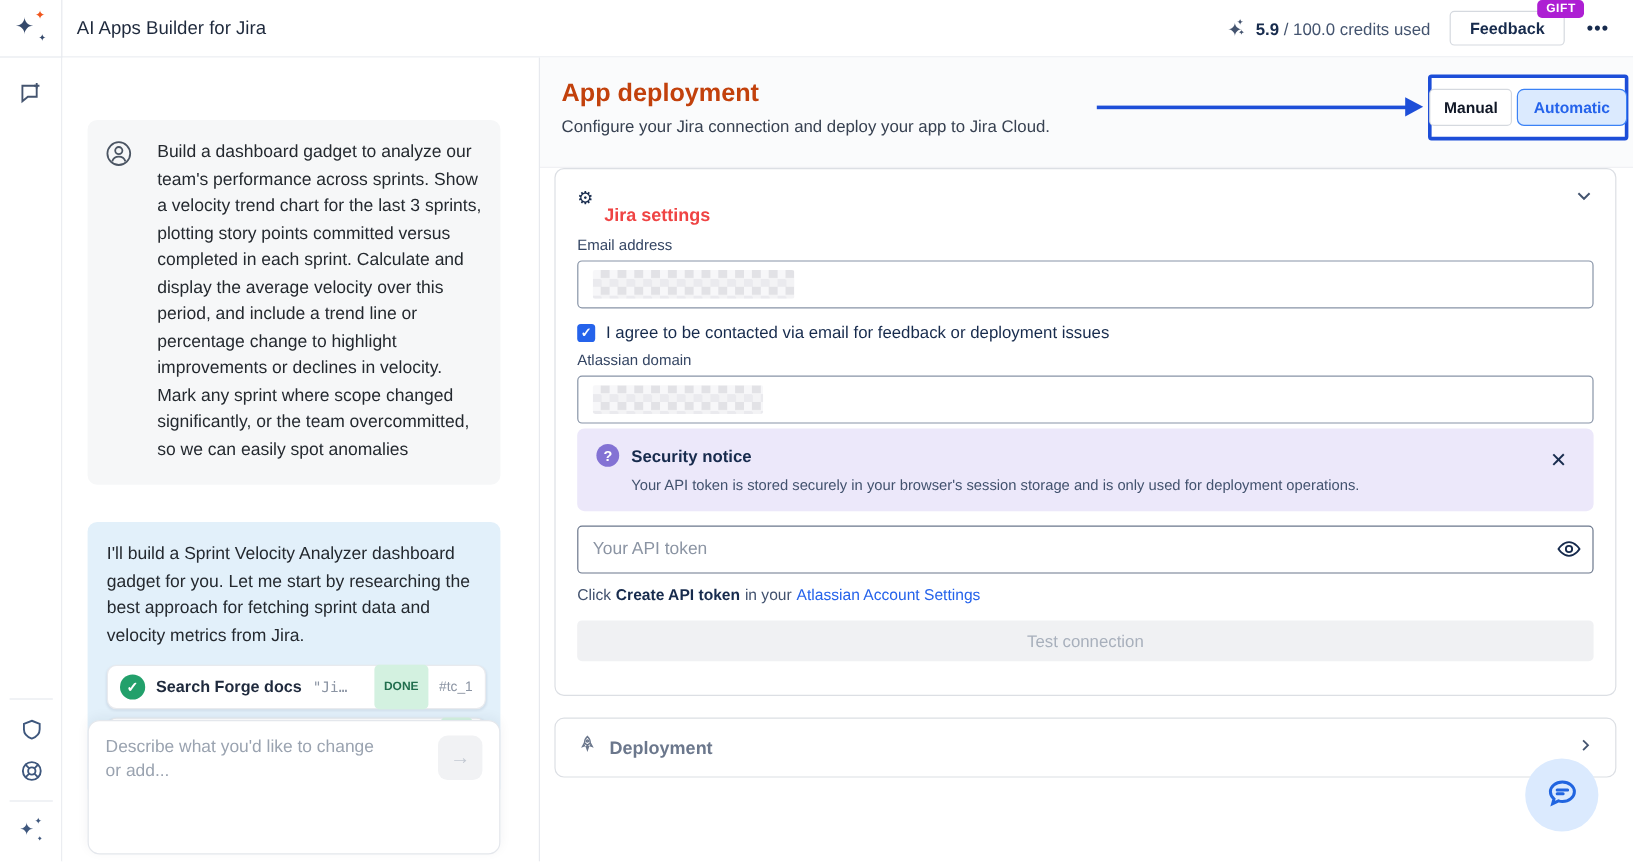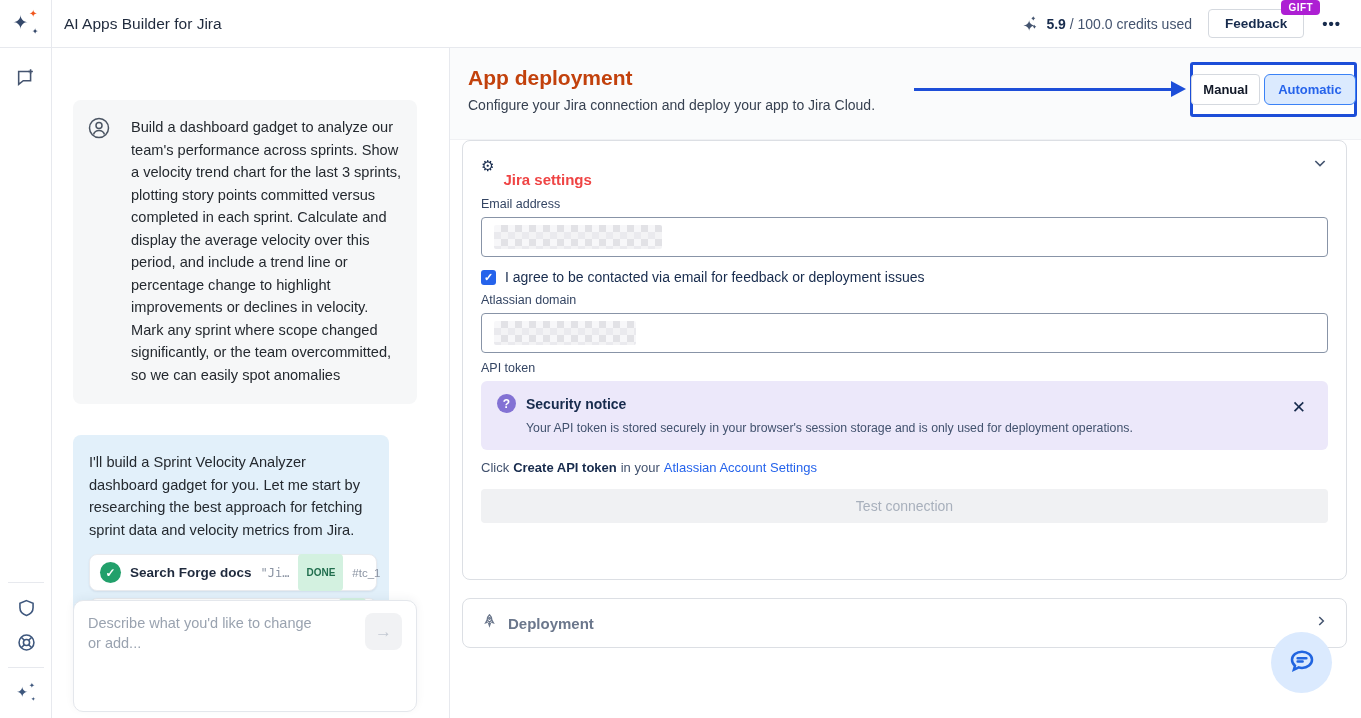--- a/index.html
+++ b/index.html
@@ -35,21 +35,21 @@
   .rail-icon { width:36px; height:34px; display:flex; align-items:center; justify-content:center; color:#44546f; cursor:pointer; border-radius:6px; }
   .rail-bottom { position:absolute; bottom:8px; left:0; width:52px; display:flex; flex-direction:column; align-items:center; }
   .rail-divider { width:36px; height:1px; background:#e7e9ee; margin:8px 0; }
   .rail-sparkle { transform:scale(.75); }
 
   
   .chat-panel { width:398px; position:relative; background:#fff; border-right:1px solid #e7e9ee; }
   .msg-user { position:absolute; left:21px; top:52px; width:344px; background:#f6f7f8; border-radius:8px; padding:16px 14px 18px 14px; display:flex; gap:14px;justify-content:space-between; }
   .avatar { flex:0 0 24px; color:#4b5563; }
   .msg-user-text { font-size:14.6px; line-height:22.5px; color:#24292f; width:272px; }
-  .msg-ai { position:absolute; left:21px; top:387px; width:316px; height:230px; background:#e2f0fa; border-radius:8px; padding:16px 12px 12px 16px; overflow:hidden; }
+  .msg-ai { position:absolute; left:21px; top:387px; width:344px; height:230px; background:#e2f0fa; border-radius:8px; padding:16px 12px 12px 16px; overflow:hidden; }
   .msg-ai-text { font-size:14.6px; line-height:22.5px; color:#24292f; padding-right:4px; }
   .task-card { margin-top:13px; background:#fff; border:1px solid #e8eaee; border-radius:8px; box-shadow:0 1px 2px rgba(9,30,66,.08);
     height:37px; display:flex; align-items:center; gap:9px; padding:0 10px; }
   .task-check { flex:0 0 21px; width:21px; height:21px; border-radius:50%; background:#22a06b; color:#fff; display:flex; align-items:center; justify-content:center; font-size:12px; font-weight:bold; }
   .task-label { font-size:13.5px; font-weight:bold; color:#1f2a3d; white-space:nowrap; }
   .task-snippet { font-family:"DejaVu Sans Mono", monospace; font-size:12px; color:#8b94a3; white-space:nowrap; }
   .task-status { margin-left:auto; background:#d3f1e0; color:#216e4e; font-size:10px; font-weight:bold; padding:13px 8px; border-radius:4px; }
   .task-id { font-size:11.5px; color:#8b94a3; }
   .task-partial { margin-top:7px; }
   .chat-input-card { position:absolute; left:21px; bottom:6px; width:344px; height:112px; background:#fff;
@@ -249,31 +249,39 @@
         <div class="consent-row">
           <span class="checkbox">✓</span>
           <span class="consent-label">I agree to be contacted via email for feedback or deployment issues</span>
         </div>
 
         <div class="field-label">Atlassian domain</div>
         <div class="text-input">
           <span class="redacted domain"></span>
         </div>
 
-        <div class="field-label">API token</div>
 
         <div class="security-banner">
           <div class="sec-head">
             <span class="q-circle">?</span>
             <span class="sec-title">Security notice</span>
           </div>
           <div class="sec-body">Your API token is stored securely in your browser's session storage and is only used for deployment operations.</div>
           <button class="sec-close">✕</button>
         </div>
 
+        <div class="token-wrap">
+          <input class="token-input" type="text" placeholder="Your API token" style="">
+          <button class="eye-btn">
+            <svg width="21" height="21" viewBox="0 0 24 24" fill="none" stroke="currentColor" stroke-width="1.8">
+              <path d="M2 12s3.8-6.5 10-6.5S22 12 22 12s-3.8 6.5-10 6.5S2 12 2 12z"></path>
+                <circle cx="12" cy="12" r="3"></circle>
+            </svg>
+          </button>
+        </div>
 
         <div class="help-line">
           <span>Click</span>
           <b>Create API token</b>
           <span>in your</span>
           <span class="help-link">Atlassian Account Settings</span>
         </div>
 
         <button class="test-btn">Test connection</button>
       </div>

